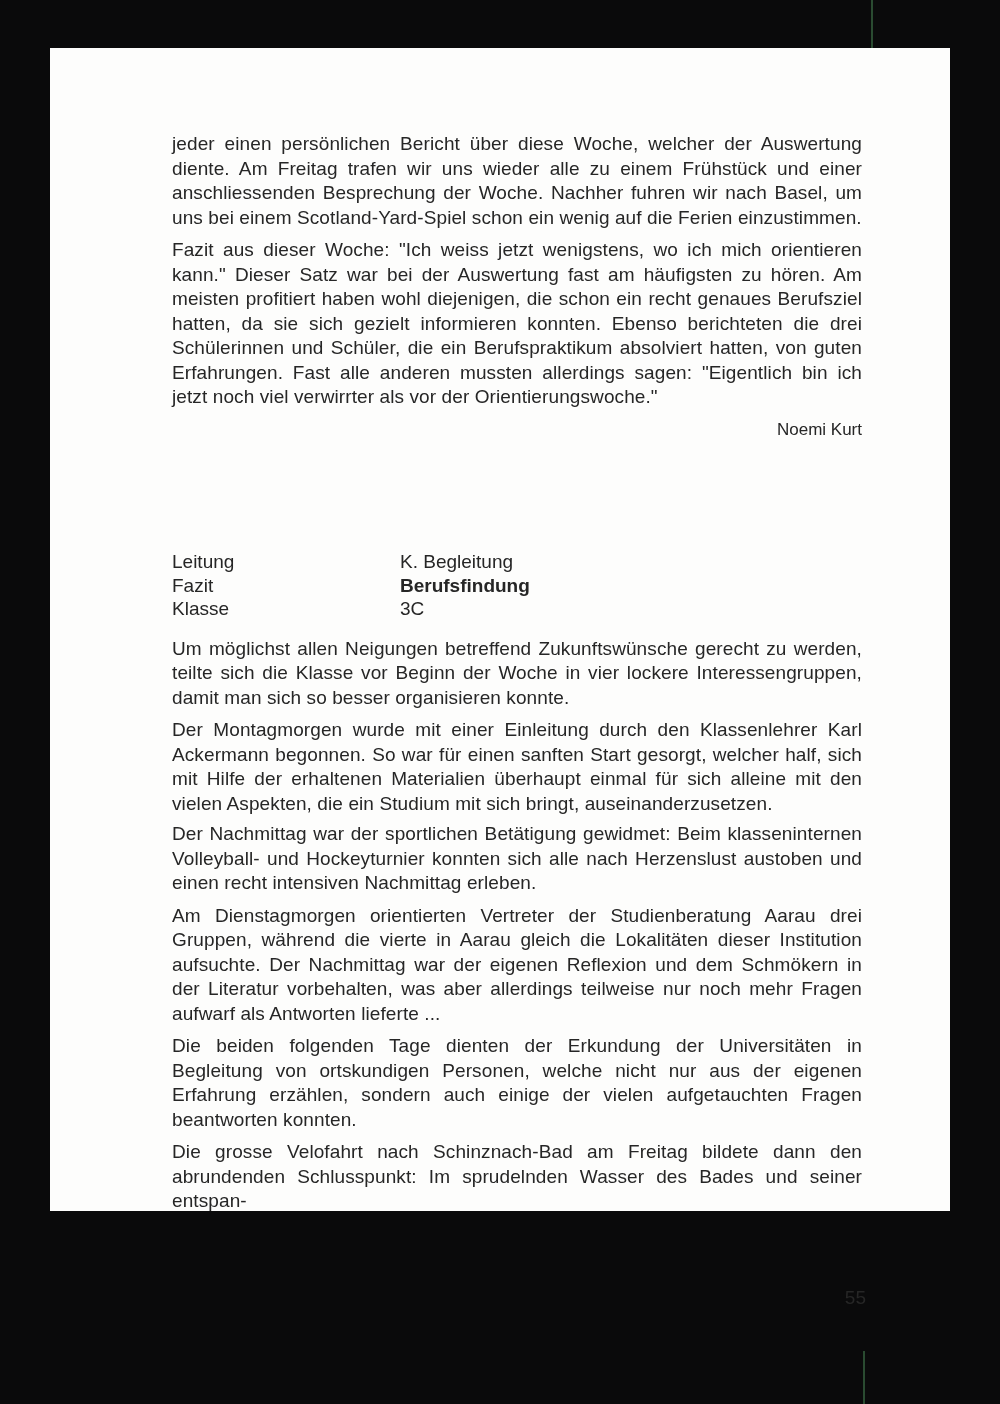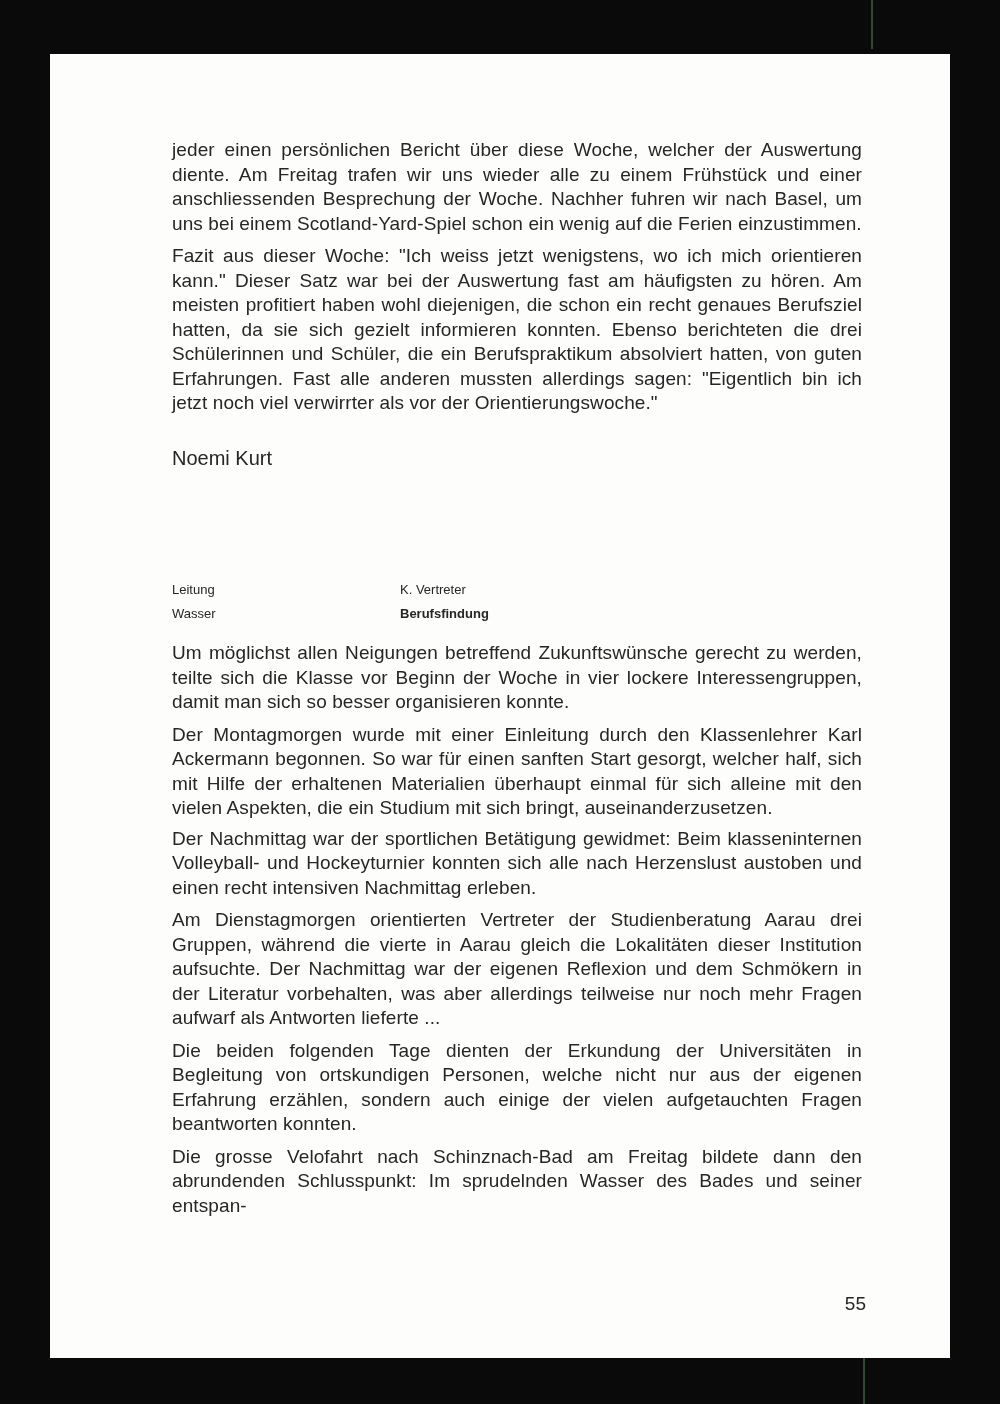--- a/index.html
+++ b/index.html
@@ -16,53 +16,53 @@
     position: absolute;
     width: 2px;
     opacity: 0.65;
     background: var(--scanline, #3c6e46);
   }
   .scan-line.top    { left: 871px; top: 0;      height: 49px; }
   .scan-line.bottom { left: 863px; top: 1351px; height: 53px; }
   .paper {
     position: absolute;
     left: 50px;
-    top: 54px;
+    top: 48px;
     width: 900px;
-    height: 1304px;
+    height: 1163px;
     background: var(--paper, #fdfdfc);
   }
   .content {
     position: absolute;
     left: 122px;
     right: 88px;
     top: 84px;
   }
   .para {
     margin: 8px 0 0 0;
     font-size: 19px;
     line-height: 24.5px;
     text-align: justify;
     color: var(--ink, #262626);
     letter-spacing: 0.1px;
   }
   .para.first { margin-top: 0; }
   .para.flush { margin-top: 6px; }      
   .para.after-table { margin-top: 16px; }
   .signature {
-    margin-top: 30px;
-    text-align: left;
-    font-size: 20px;
+    margin-top: 8px;
+    text-align: right;
+    font-size: 17px;
     line-height: 24.5px;
     color: var(--ink, #262626);
   }
   .info-table { margin-top: 108px; }
   .info-row {
     display: flex;
-    font-size: 13px;
+    font-size: 19px;
     line-height: 23.5px;
     color: var(--ink, #262626);
   }
   .info-label { flex: none; width: 228px; }
   .info-value.bold { font-weight: bold; text-align: center; }
   .page-number {
     position: absolute;
     right: 84px;
     top: 1238px;
     font-size: 19px;
@@ -84,25 +84,29 @@
 
       <p class="para first">jeder einen persönlichen Bericht über diese Woche, welcher der Auswertung diente. Am Freitag trafen wir uns wieder alle zu einem Frühstück und einer anschliessenden Besprechung der Woche. Nachher fuhren wir nach Basel, um uns bei einem Scotland-Yard-Spiel schon ein wenig auf die Ferien einzustimmen.</p>
 
       <p class="para">Fazit aus dieser Woche: "Ich weiss jetzt wenigstens, wo ich mich orientieren kann." Dieser Satz war bei der Auswertung fast am häufigsten zu hören. Am meisten profitiert haben wohl diejenigen, die schon ein recht genaues Berufsziel hatten, da sie sich gezielt informieren konnten. Ebenso berichteten die drei Schülerinnen und Schüler, die ein Berufspraktikum absolviert hatten, von guten Erfahrungen. Fast alle anderen mussten allerdings sagen: "Eigentlich bin ich jetzt noch viel verwirrter als vor der Orientierungswoche."</p>
 
       <div class="signature">Noemi Kurt</div>
 
       <div class="info-table">
         <div class="info-row">
           <span class="info-label">Leitung</span>
-          <span class="info-value">K. Vertreter</span>
+          <span class="info-value">K. Begleitung</span>
         </div>
         <div class="info-row">
-          <span class="info-label">Wasser</span>
+          <span class="info-label">Fazit</span>
           <span class="info-value bold">Berufsfindung</span>
+        </div>
+        <div class="info-row">
+          <span class="info-label">Klasse</span>
+          <span class="info-value">3C</span>
         </div>
       </div>
 
       <p class="para after-table">Um möglichst allen Neigungen betreffend Zukunftswünsche gerecht zu werden, teilte sich die Klasse vor Beginn der Woche in vier lockere Interessengruppen, damit man sich so besser organisieren konnte.</p>
 
       <p class="para">Der Montagmorgen wurde mit einer Einleitung durch den Klassenlehrer Karl Ackermann begonnen. So war für einen sanften Start gesorgt, welcher half, sich mit Hilfe der erhaltenen Materialien überhaupt einmal für sich alleine mit den vielen Aspekten, die ein Studium mit sich bringt, auseinanderzusetzen.</p>
 
       <p class="para flush">Der Nachmittag war der sportlichen Betätigung gewidmet: Beim klasseninternen Volleyball- und Hockeyturnier konnten sich alle nach Herzenslust austoben und einen recht intensiven Nachmittag erleben.</p>
 
       <p class="para">Am Dienstagmorgen orientierten Vertreter der Studienberatung Aarau drei Gruppen, während die vierte in Aarau gleich die Lokalitäten dieser Institution aufsuchte. Der Nachmittag war der eigenen Reflexion und dem Schmökern in der Literatur vorbehalten, was aber allerdings teilweise nur noch mehr Fragen aufwarf als Antworten lieferte ...</p>

